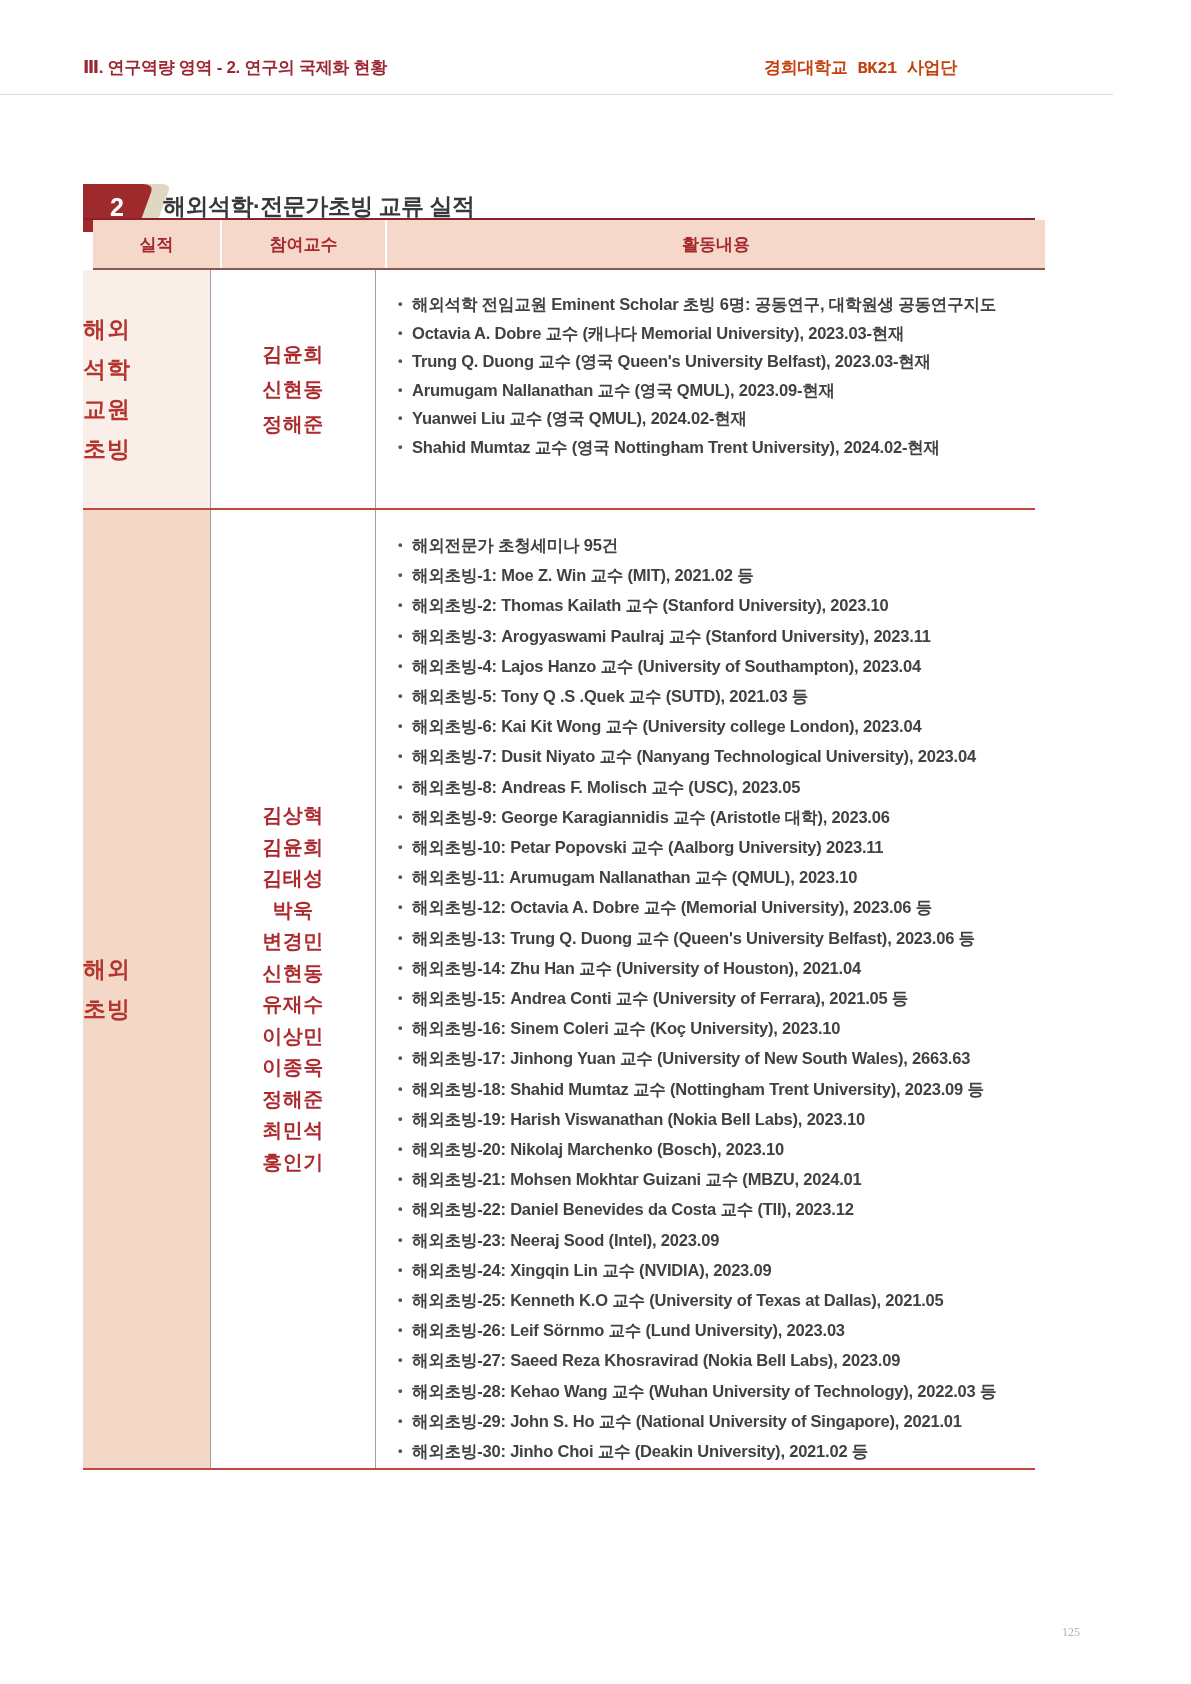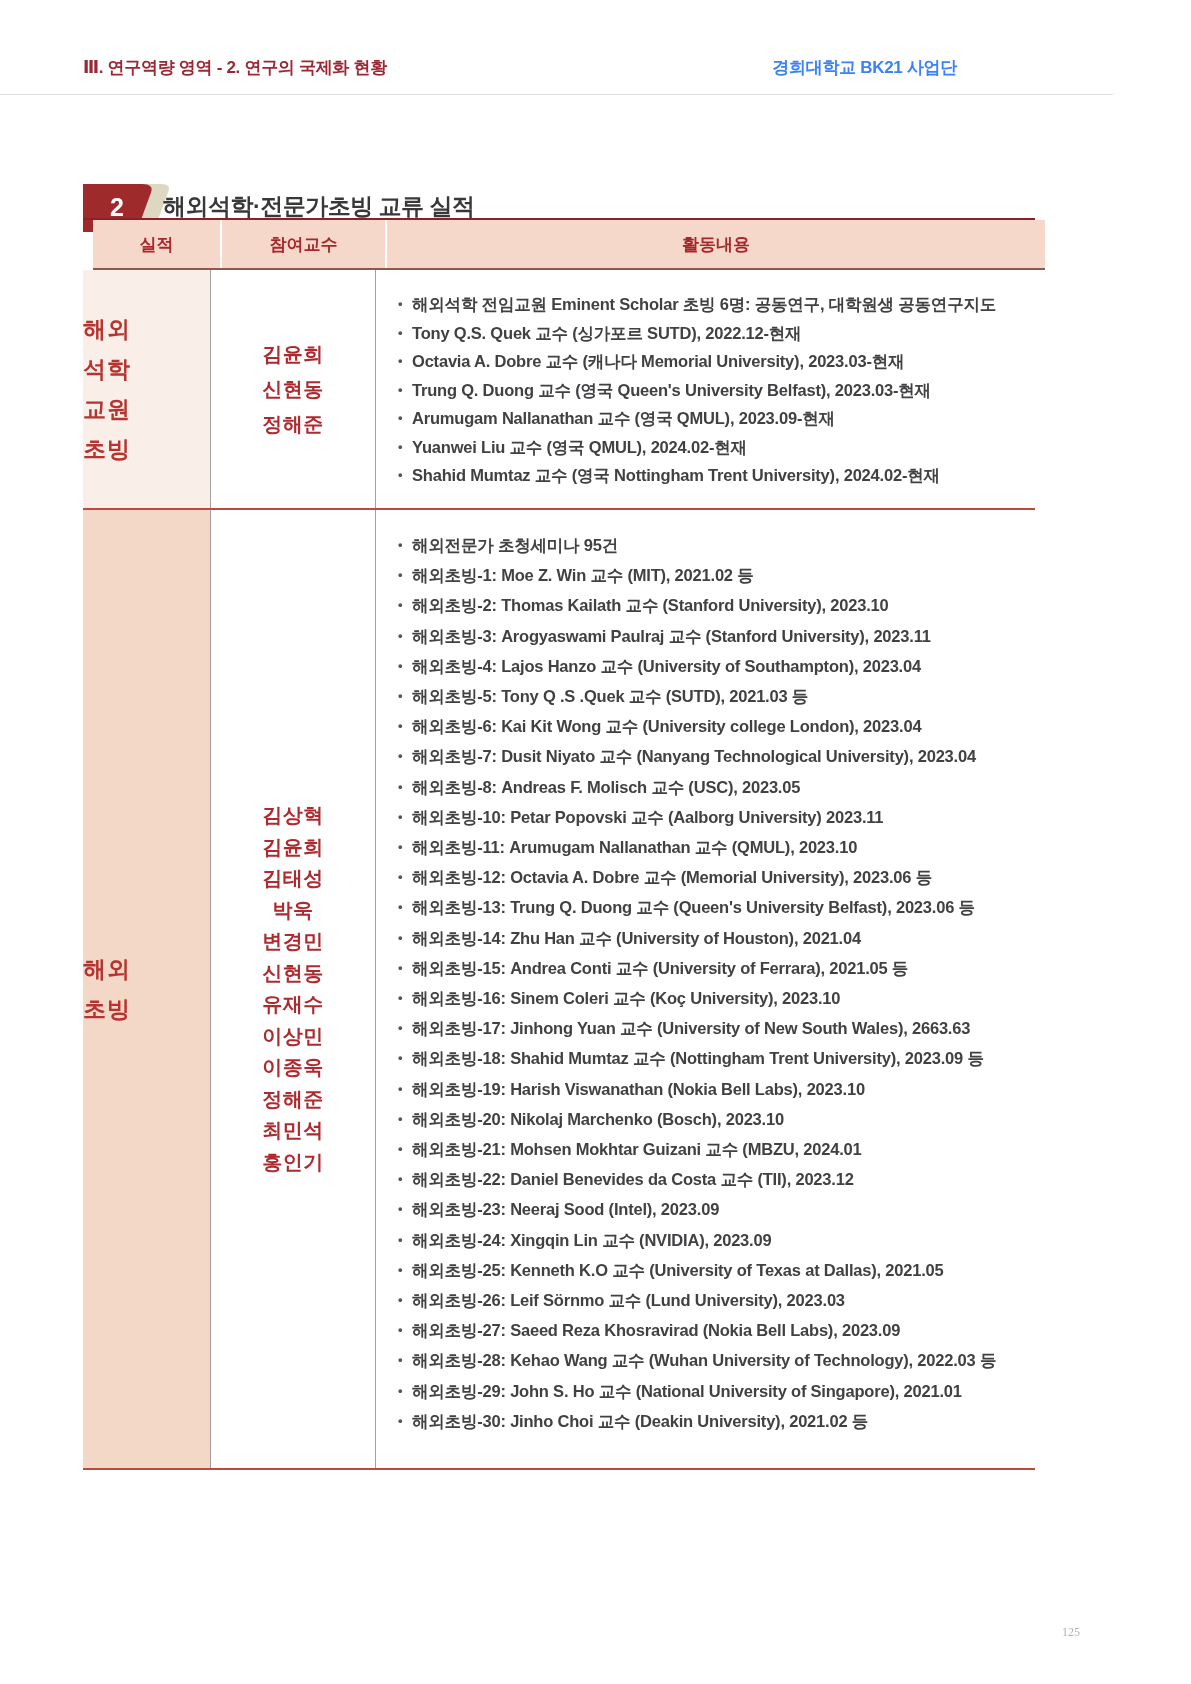--- a/index.html
+++ b/index.html
@@ -2,21 +2,21 @@
 <html><head>
 <meta charset="utf-8">
 <style>
   * { margin:0; padding:0; box-sizing:border-box; }
   html,body { background:#ffffff; }
   body { font-family:"Liberation Sans","DejaVu Sans",sans-serif; }
   .page { position:relative; width:1113px; height:1684px; background:#ffffff; overflow:hidden; }
 
   
   .hdr-left  { position:absolute; left:83px;  top:56px; font-size:17px; font-weight:bold; color:#9c2733; letter-spacing:-0.3px; }
-  .hdr-right { position:absolute; right:156px; top:56px; font-size:17px; font-weight:bold; color:#3b82f6; letter-spacing:-0.3px; }
+  .hdr-right { position:absolute; right:156px; top:56px; font-size:17px; font-weight:bold; color:#c2410c; letter-spacing:-0.3px;font-family:Liberation Mono, monospace; }
   .hdr-rule  { position:absolute; left:0; right:0; top:94px; height:1px; background:#dcdcdc; }
 
   
   .badge-wrap { position:absolute; left:83px; top:184px; width:96px; height:48px; }
   .badge-num  { position:absolute; left:22px; top:9px; width:24px; text-align:center; font-size:25px; font-weight:bold; color:#ffffff; }
   .sec-title  { position:absolute; left:163px; top:191px; font-size:23px; font-weight:bold; color:#38383a; letter-spacing:-0.5px; }
 
   
   .tbl { position:absolute; left:83px; top:218px; width:952px; border-top:2px solid #8c2028; }
   .trow { display:flex; width:100%; }
@@ -100,21 +100,20 @@
           <div class="cat-line">교원</div>
           <div class="cat-line">초빙</div>
         </div>
       <div class="cell c2 prof-cell">
           <div class="prof-line">김윤희</div>
           <div class="prof-line">신현동</div>
           <div class="prof-line">정해준</div>
         </div>
       <div class="cell c3 act-cell">
           <div class="act-line">해외석학 전임교원 Eminent Scholar 초빙 6명: 공동연구, 대학원생 공동연구지도</div>
-          <div class="act-line">Tony Q.S. Quek 교수 (싱가포르 SUTD), 2022.12-현재</div>
           <div class="act-line">Octavia A. Dobre 교수 (캐나다 Memorial University), 2023.03-현재</div>
           <div class="act-line">Trung Q. Duong 교수 (영국 Queen's University Belfast), 2023.03-현재</div>
           <div class="act-line">Arumugam Nallanathan 교수 (영국 QMUL), 2023.09-현재</div>
           <div class="act-line">Yuanwei Liu 교수 (영국 QMUL), 2024.02-현재</div>
           <div class="act-line">Shahid Mumtaz 교수 (영국 Nottingham Trent University), 2024.02-현재</div>
         </div>
     </div>
 
     <div class="trow body-row row2">
       <div class="cell c1 cat-cell">
@@ -138,20 +137,21 @@
       <div class="cell c3 act-cell">
           <div class="act-line">해외전문가 초청세미나 95건</div>
           <div class="act-line">해외초빙-1: Moe Z. Win 교수 (MIT), 2021.02 등</div>
           <div class="act-line">해외초빙-2: Thomas Kailath 교수 (Stanford University), 2023.10</div>
           <div class="act-line">해외초빙-3: Arogyaswami Paulraj 교수 (Stanford University), 2023.11</div>
           <div class="act-line">해외초빙-4: Lajos Hanzo 교수 (University of Southampton), 2023.04</div>
           <div class="act-line">해외초빙-5: Tony Q .S .Quek 교수 (SUTD), 2021.03 등</div>
           <div class="act-line">해외초빙-6: Kai Kit Wong 교수 (University college London), 2023.04</div>
           <div class="act-line">해외초빙-7: Dusit Niyato 교수 (Nanyang Technological University), 2023.04</div>
           <div class="act-line">해외초빙-8: Andreas F. Molisch 교수 (USC), 2023.05</div>
+          <div class="act-line">해외초빙-9: George Karagiannidis 교수 (Aristotle 대학), 2023.06</div>
           <div class="act-line">해외초빙-10: Petar Popovski 교수 (Aalborg University) 2023.11</div>
           <div class="act-line">해외초빙-11: Arumugam Nallanathan 교수 (QMUL), 2023.10</div>
           <div class="act-line">해외초빙-12: Octavia A. Dobre 교수 (Memorial University), 2023.06 등</div>
           <div class="act-line">해외초빙-13: Trung Q. Duong 교수 (Queen's University Belfast), 2023.06 등</div>
           <div class="act-line">해외초빙-14: Zhu Han 교수 (University of Houston), 2021.04</div>
           <div class="act-line">해외초빙-15: Andrea Conti 교수 (University of Ferrara), 2021.05 등</div>
           <div class="act-line">해외초빙-16: Sinem Coleri 교수 (Koç University), 2023.10</div>
           <div class="act-line">해외초빙-17: Jinhong Yuan 교수 (University of New South Wales), 2663.63</div>
           <div class="act-line">해외초빙-18: Shahid Mumtaz 교수 (Nottingham Trent University), 2023.09 등</div>
           <div class="act-line">해외초빙-19: Harish Viswanathan (Nokia Bell Labs), 2023.10</div>

